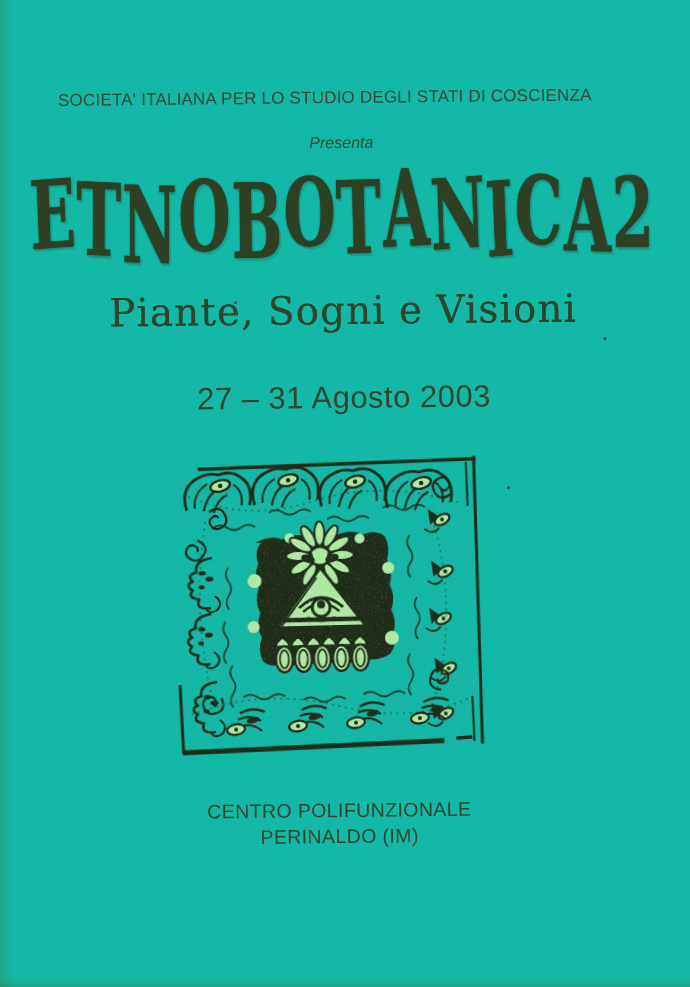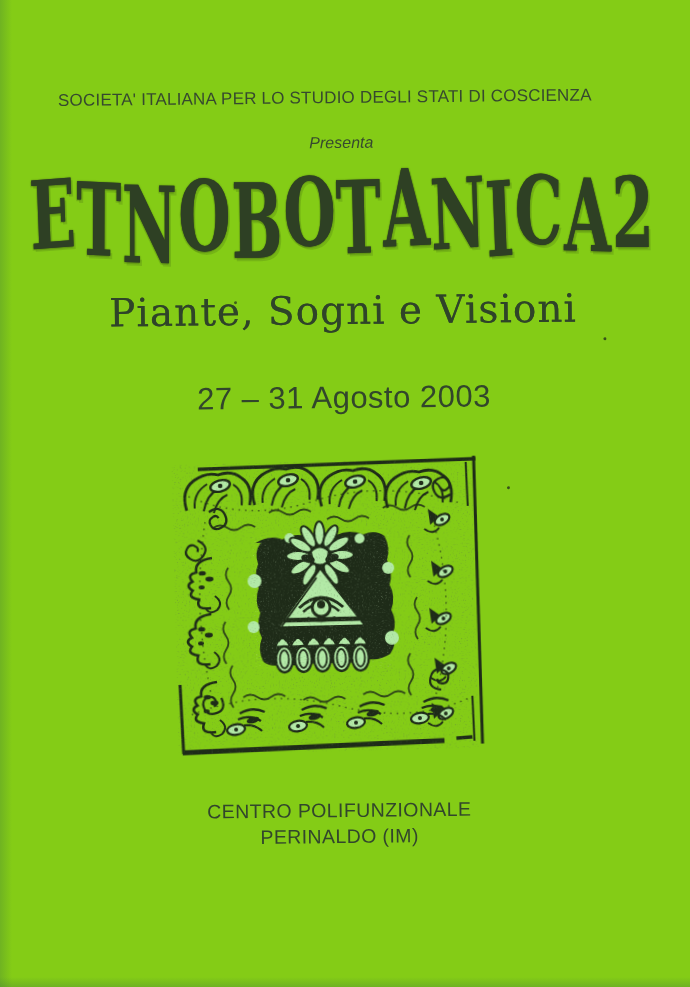--- a/index.html
+++ b/index.html
@@ -4,21 +4,21 @@
 <style>
   html,body{margin:0;padding:0;}
   body{
     width:690px;height:987px;
     background:#9fd89a;
     font-family:"Liberation Sans", sans-serif;
     overflow:hidden;
   }
   .page{
     position:relative;width:690px;height:987px;
-    background:#84cc16;
+    background:#14b8a6;
     overflow:hidden;
   }
   
   .page::before{
     content:"";position:absolute;left:0;top:0;bottom:0;width:12px;
     background:linear-gradient(90deg,rgba(64,122,60,.30),rgba(64,122,60,0));
     pointer-events:none;
   }
   .page::after{
     content:"";position:absolute;left:0;right:0;bottom:0;height:10px;

